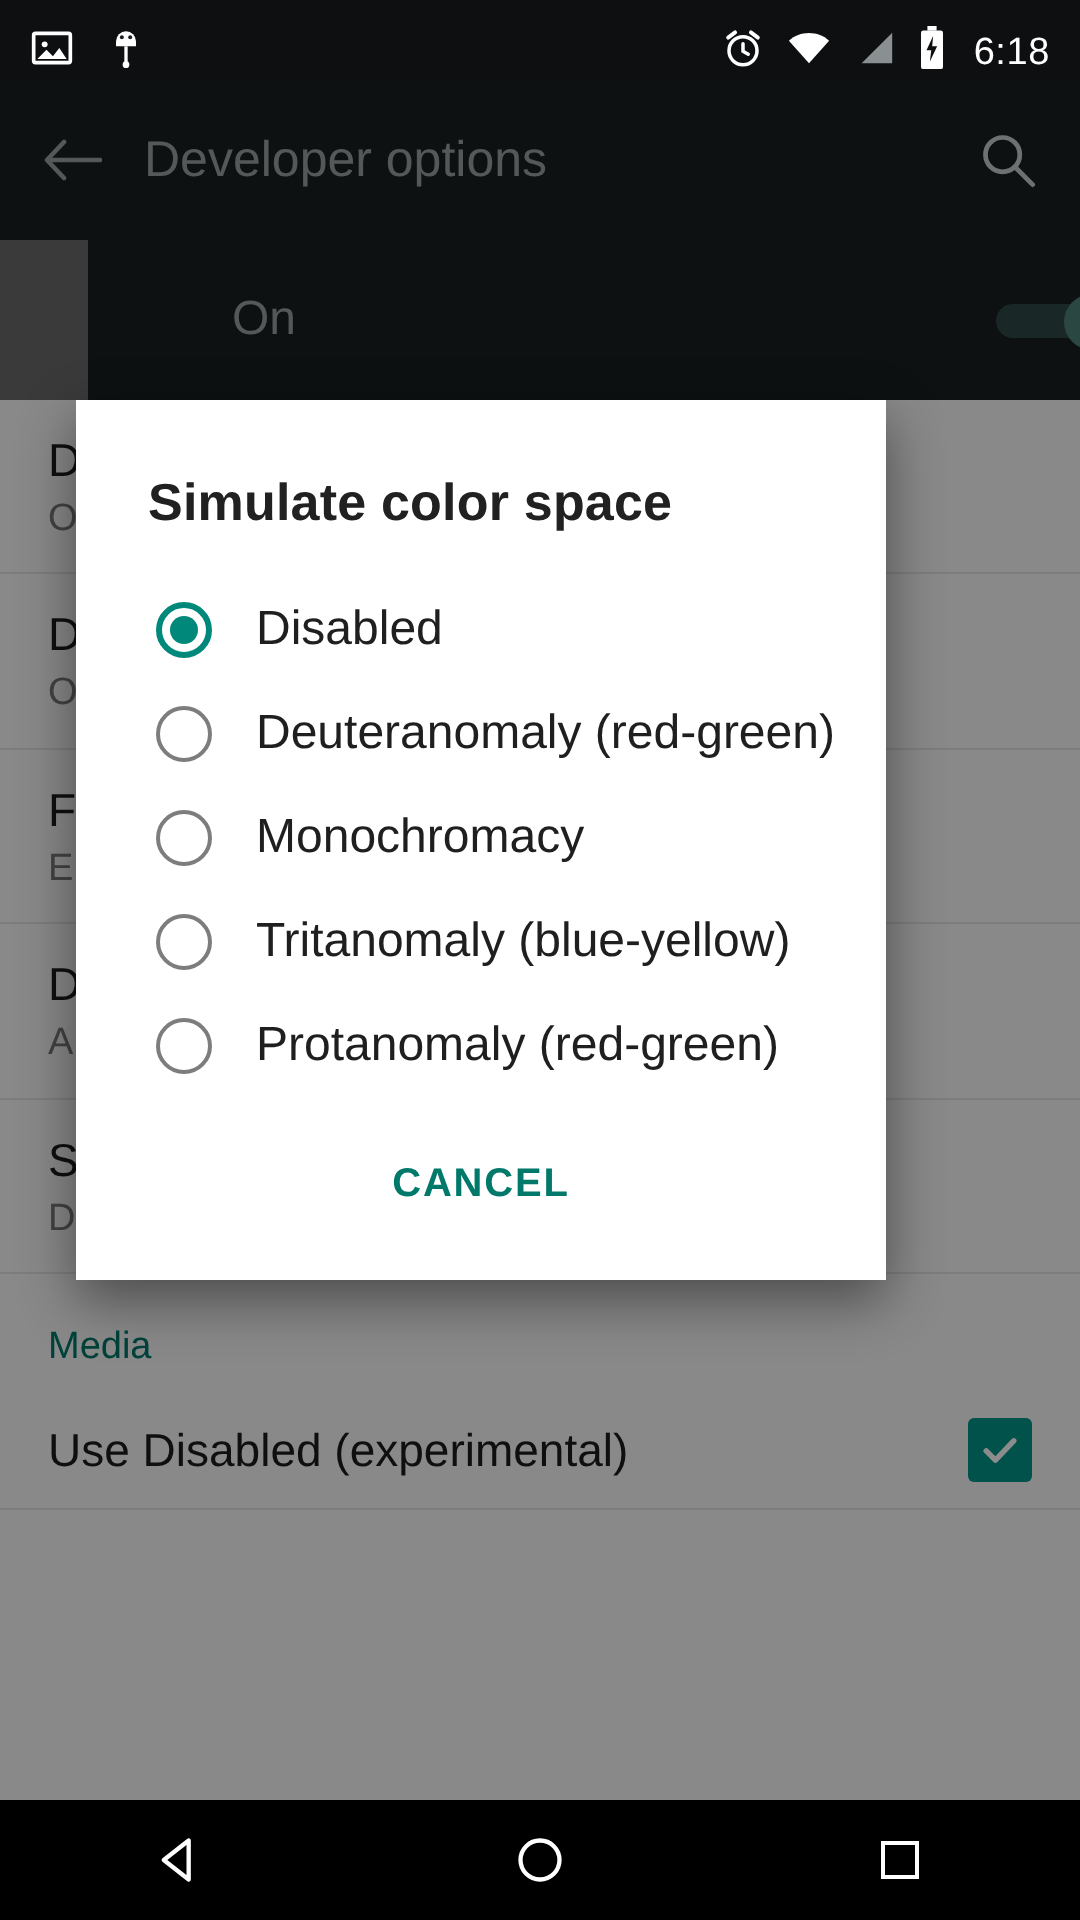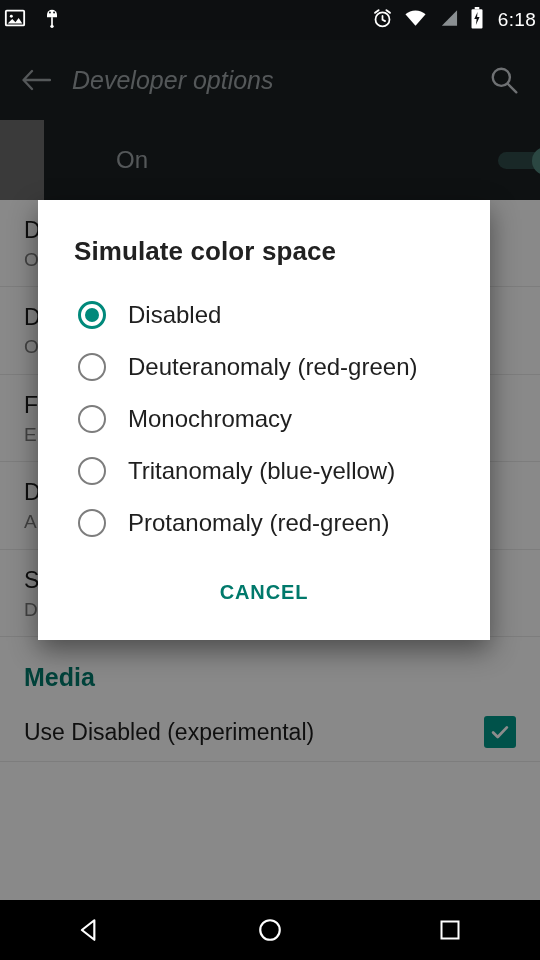--- a/index.html
+++ b/index.html
@@ -7,35 +7,35 @@
     width:540px; height:960px;
     background:#000;
     font-family:"Liberation Sans", sans-serif;
     overflow:hidden;
   }
   #screen { position:relative; width:540px; height:960px; background:#6b6b6b; overflow:hidden; }
 
   
   .statusbar {
     position:absolute; top:0; left:0; width:540px; height:40px;
-    background:#0d0f11; display:flex; align-items:center;
-    padding:0 4px; z-index:30;
+    background:#0d0f11; display:flex; align-items:flex-end;
+    padding:0 15px; z-index:30;
   }
   .sb-left { display:flex; align-items:center; gap:16px; }
   .sb-right { margin-left:auto; display:flex; align-items:center; gap:11px; }
   .sb-time { color:#fff; font-size:19px; letter-spacing:.3px; margin-left:3px; }
   .ic { display:block; }
 
   
   .toolbar {
     position:absolute; top:40px; left:0; width:540px; height:80px;
     background:#1b1f22; display:flex; align-items:center; z-index:4;
   }
   .tb-back { width:72px; display:flex; align-items:center; justify-content:center; }
-  .tb-title { color:#9aa0a3; font-size:25px; flex:1;font-style:italic; }
+  .tb-title { color:#9aa0a3; font-size:25px; flex:1; }
   .tb-search { width:72px; display:flex; align-items:center; justify-content:center; }
 
   .onrow {
     position:absolute; top:120px; left:0; width:540px; height:80px;
     background:#1b1f22; display:flex; align-items:center;
     padding:0 24px 0 72px; z-index:4;margin-left:44px;
   }
   .onrow-label { color:#9aa0a3; font-size:24px; }
   .switch { margin-left:auto; position:relative; width:62px; height:26px; }
   .switch .track {
@@ -56,31 +56,31 @@
     position:relative; padding:16px 24px 14px 24px;
     border-bottom:1px solid #e3e3e3;
   }
   .bgrow .t { font-size:23px; color:#1c1c1c; line-height:1.25; }
   .bgrow .s { font-size:19px; color:#7a7a7a; line-height:1.3; margin-top:3px; }
   .bgrow .chk {
     position:absolute; right:24px; top:50%; margin-top:-16px;
     width:32px; height:32px; border-radius:3px; background:#009688;
     display:flex; align-items:center; justify-content:center;
   }
-  .cat-header { padding:26px 24px 10px 24px; font-size:25px; font-weight:bold; color:#00796b; }
+  .cat-header { padding:26px 24px 10px 24px; font-size:19px; font-weight:normal; color:#00796b; }
 
   
   .scrim {
     position:absolute; top:40px; left:0; width:540px; height:860px;
     background:rgba(0,0,0,0.45); z-index:10;
   }
 
   
   .dialog {
-    position:absolute; left:38px; top:200px; width:452px;
+    position:absolute; left:38px; top:200px; width:405px;
     background:#fff; z-index:20;
     box-shadow:0 10px 26px rgba(0,0,0,0.45);
     padding:36px 0 0 0;
   }
   .dlg-title {
     font-size:26px; font-weight:bold; color:#212121;
     padding:0 36px; letter-spacing:.1px;
   }
   .dlg-list { padding:22px 0 6px 0; }
   .radio-row {

